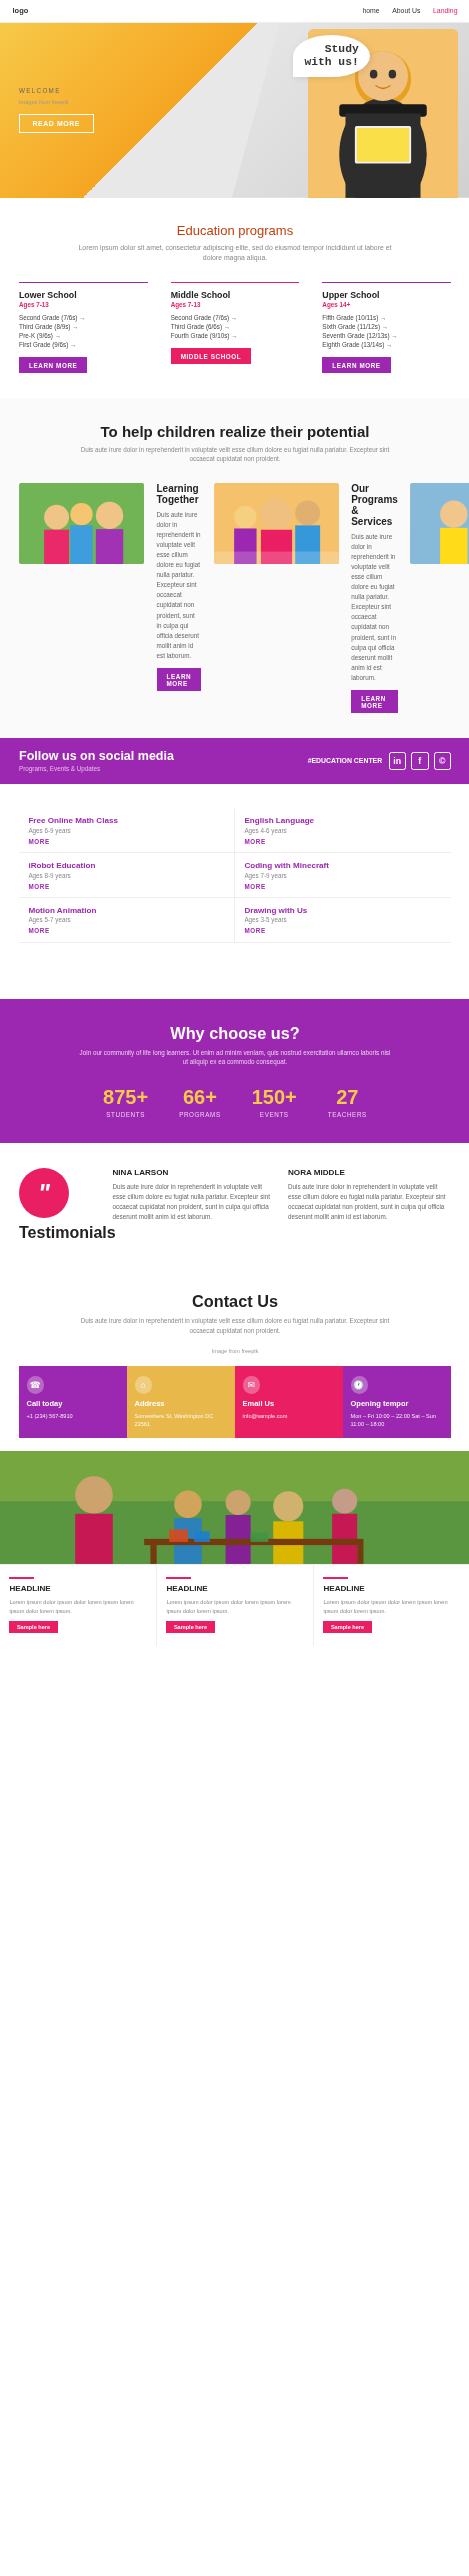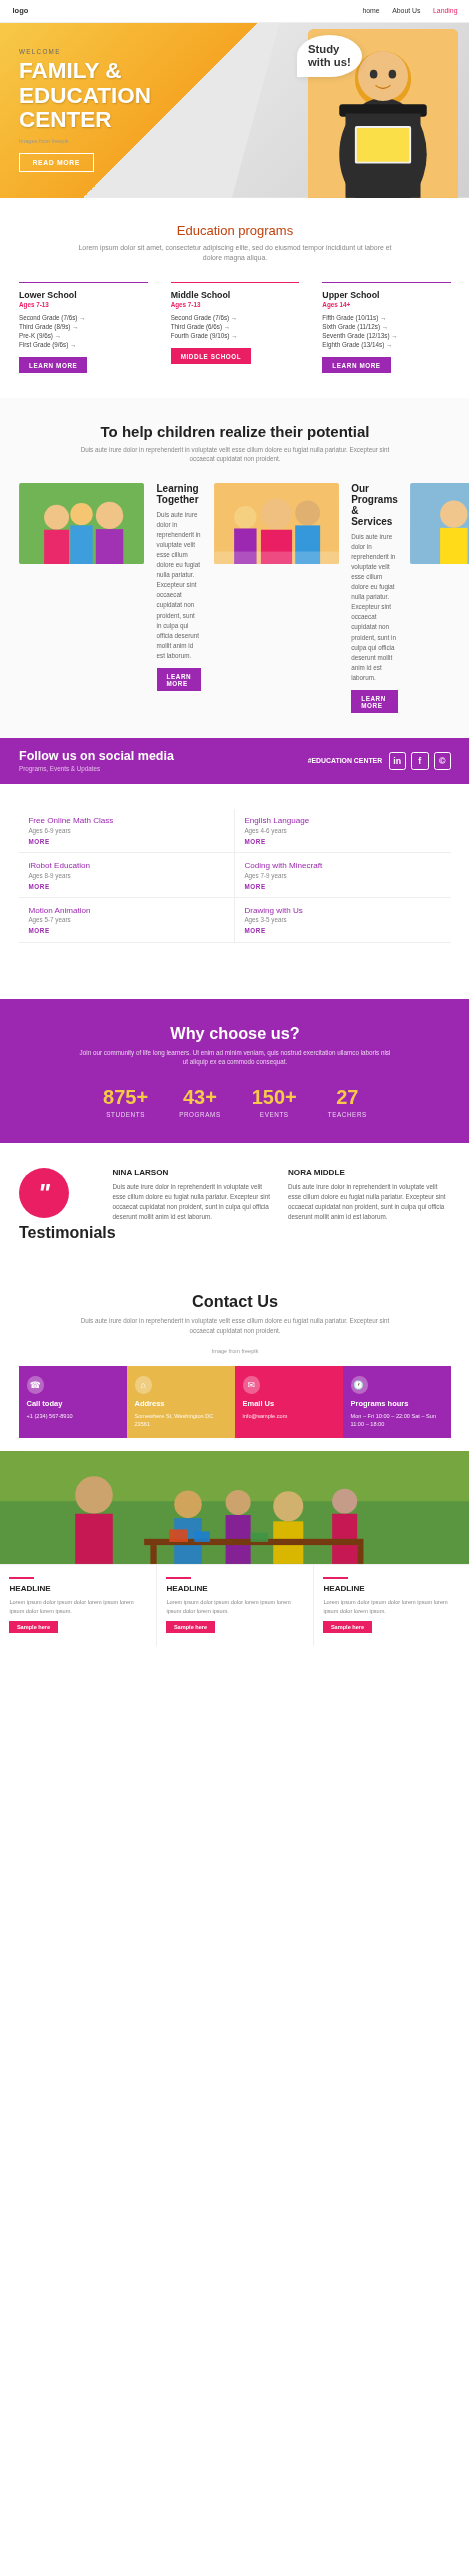--- a/index.html
+++ b/index.html
@@ -13,21 +13,21 @@
     .nav-links a.active { color: #e91e63; }
 
     
     .hero { position: relative; background: linear-gradient(135deg, #f7c948 0%, #f5a623 40%, #e8e8e8 40%); min-height: 175px; padding: 19px 19px; display: flex; align-items: center; overflow: hidden; }
     .hero-bg-teal { position: absolute; top: 0; right: 0; width: 238px; height: 100%; background: linear-gradient(135deg, #e8e8e8 0%, #d0d0d0 100%); clip-path: polygon(20% 0, 100% 0, 100% 100%, 0% 100%); }
     .hero-content { position: relative; z-index: 2; max-width: 188px; }
     .hero-welcome { font-size: 6.3px; color: #666; letter-spacing: 1.3px; text-transform: uppercase; margin-bottom: 3.8px; }
     .hero-title { font-size: 22.5px; font-weight: 900; color: #fff; line-height: 1.1; text-shadow: 0.6px 0.6px 1.9px rgba(0,0,0,0.2); }
     .hero-source { font-size: 5.6px; color: #999; margin-top: 5px; }
     .hero-btn { display: inline-block; margin-top: 8.8px; padding: 5px 12.5px; border: 1.3px solid #fff; color: #fff; font-size: 6.9px; font-weight: bold; letter-spacing: 0.6px; text-transform: uppercase; cursor: pointer; }
-    .hero-bubble { position: absolute; top: 12.5px; right: 108px; background: #fff; border-radius: 50% 50% 50% 0; padding: 7.5px 11.3px; z-index: 5; text-align: left; box-shadow: 1.3px 1.3px 6.3px rgba(0,0,0,0.1); }
+    .hero-bubble { position: absolute; top: 12.5px; right: 100px; background: #fff; border-radius: 50% 50% 50% 0; padding: 7.5px 11.3px; z-index: 5; text-align: right; box-shadow: 1.3px 1.3px 6.3px rgba(0,0,0,0.1); font-family: Liberation Mono, monospace; }
     .hero-bubble-text { font-size: 11.3px; font-weight: 900; color: #333; line-height: 1.2; }
     .hero-img { position: absolute; right: 12.5px; bottom: 0; width: 150px; height: 169px; background: linear-gradient(to bottom, #f0b040, #e8a030); border-radius: 6.3px 6.3px 0 0; overflow: hidden; z-index: 3; display: flex; align-items: flex-end; justify-content: center; }
 
     
     .section { padding: 25px 19px; }
     .section-title { text-align: center; font-size: 13px; font-weight: 400; color: #c2410c; margin-bottom: 5px; }
     .section-subtitle { text-align: center; font-size: 6.9px; color: #888; max-width: 313px; margin: 0 auto 19px; line-height: 1.5; }
 
     .edu-programs { display: flex; gap: 23px; margin-top: 6.3px; }
     .edu-col { flex: 1; border-top: 1.9px solid; padding-top: 6.3px; }
@@ -60,21 +60,21 @@
     .social-bar-right { display: flex; align-items: center; gap: 6.3px; }
     .social-bar-tag { font-size: 6.9px; color: #fff; font-weight: bold; }
     .social-icons { display: flex; gap: 5px; }
     .social-icon { width: 17.5px; height: 17.5px; border: 1.3px solid #fff; border-radius: 2.5px; display: flex; align-items: center; justify-content: center; color: #fff; font-size: 8.8px; font-weight: bold; cursor: pointer; }
 
     
     .browse-section { padding: 25px 19px; background: #fff; }
     .browse-title { text-align: center; font-size: 15px; font-weight: 800; color: #222; margin-bottom: 19px; }
     .classes-grid { display: grid; grid-template-columns: 1fr 1fr; gap: 0; }
     .class-item { padding: 7.5px 9.4px; border-bottom: 0.6px solid #eee; }
-    .class-item-title { font-size: 8.1px; font-weight: 400; color: #9c27b0; margin-bottom: 1.9px; }
+    .class-item-title { font-size: 8.1px; font-weight: 700; color: #9c27b0; margin-bottom: 1.9px; }
     .class-item-age { font-size: 6.3px; color: #888; margin-bottom: 3.8px; }
     .class-item-more { font-size: 6.3px; color: #9c27b0; font-weight: bold; text-transform: uppercase; cursor: pointer; letter-spacing: 0.6px; }
     .class-item:nth-child(odd) { border-right: 0.6px solid #eee; }
 
     
     .why-section { background: #9c27b0; padding: 25px 19px; margin-top: 31px; }
     .why-title { text-align: center; font-size: 16.3px; font-weight: 800; color: #fff; margin-bottom: 5px; }
     .why-subtitle { text-align: center; font-size: 6.3px; color: rgba(255,255,255,0.8); max-width: 313px; margin: 0 auto 19px; line-height: 1.5; }
     .stats-row { display: flex; justify-content: center; gap: 31px; }
     .stat-item { text-align: center; }
@@ -136,25 +136,20 @@
     <a>home</a>
     <a>About Us</a>
     <a class="active">Landing</a>
   </div>
 </nav>
 
 <section class="hero">
   <div class="hero-bg-teal"></div>
   <div class="hero-content">
     <div class="hero-welcome">WELCOME</div>
-    <h1 class="hero-title">
-      <span>FAMILY &amp;</span><br>
-      <span>EDUCATION</span><br>
-      <span>CENTER</span>
-    </h1>
     <div class="hero-source">Images from freepik</div>
     <div class="hero-btn">READ MORE</div>
   </div>
   <div class="hero-bubble">
     <div class="hero-bubble-text">
       <span>Study</span><br>
       <span>with us!</span>
     </div>
   </div>
   <div class="hero-img">
@@ -338,21 +333,21 @@
 
 <section class="why-section">
   <h2 class="why-title">Why choose us?</h2>
   <p class="why-subtitle">Join our community of life long learners. Ut enim ad minim veniam, quis nostrud exercitation ullamco laboris nisi ut aliquip ex ea commodo consequat.</p>
   <div class="stats-row">
     <div class="stat-item">
       <div class="stat-number">875+</div>
       <div class="stat-label">STUDENTS</div>
     </div>
     <div class="stat-item">
-      <div class="stat-number">43+</div>
+      <div class="stat-number">66+</div>
       <div class="stat-label">PROGRAMS</div>
     </div>
     <div class="stat-item">
       <div class="stat-number">150+</div>
       <div class="stat-label">EVENTS</div>
     </div>
     <div class="stat-item">
       <div class="stat-number">27</div>
       <div class="stat-label">TEACHERS</div>
     </div>
@@ -408,21 +403,21 @@
         <span>✉</span>
       </div>
       <div class="contact-box-title">Email Us</div>
       <div class="contact-box-info">info@sample.com</div>
     </div>
 
     <div class="contact-box">
       <div class="contact-box-icon">
         <span>🕐</span>
       </div>
-      <div class="contact-box-title">Programs hours</div>
+      <div class="contact-box-title">Opening tempor</div>
       <div class="contact-box-info">Mon – Fri 10:00 – 22:00
 Sat – Sun 11:00 – 18:00</div>
     </div>
 
   </div>
 </section>
 
 <div class="bottom-photo">
   <div class="photo-overlay"></div>
   <svg width="470" height="113" viewBox="0 0 750 180" style="position:absolute;top:0;left:0;">

